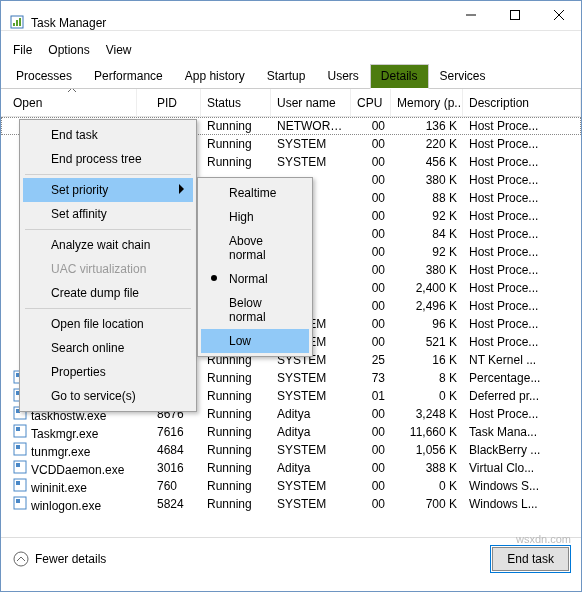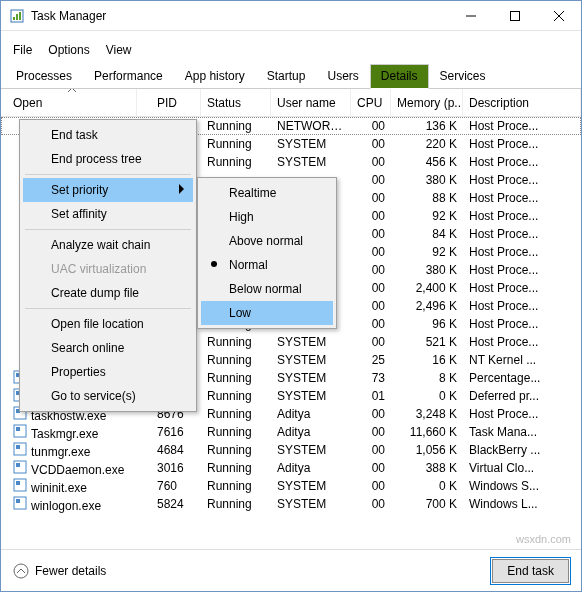--- a/index.html
+++ b/index.html
@@ -10,21 +10,21 @@
     background: #fff;
     color: #000;
     width: 582px;
     height: 592px;
     overflow: hidden;
     border: 1px solid #6e95c2;
     position: relative;
   }
   .titlebar {
     display: flex;
-    align-items: center;
+    align-items: flex-end;
     height: 30px;
     padding: 0 0 0 8px;
     border-bottom: 1px solid #e5e5e5;
   }
   .titlebar .icon { width:16px; height:16px; margin-right:6px; display:inline-block;}
   .titlebar .title { flex:1; font-size:12px; }
   .win-btns { display:flex; }
   .win-btn { width:44px; height:30px; display:flex; align-items:center; justify-content:center; }
   .menubar { display:flex; gap:16px; padding:4px 12px 6px; font-size:12px;margin-top:8px; }
   .menubar span { cursor:default; }
@@ -40,32 +40,32 @@
   .c-user { width:80px;}
   .c-cpu { width:40px; text-align:right;}
   .c-mem { width:72px; text-align:right;}
   .c-desc { flex:1; }
   .hdr { font-weight:normal; border-right:1px solid #eee; height:28px; display:flex; align-items:center;}
   .sort-arrow { position:absolute; left:50%; top:-2px; transform:translateX(-50%);}
   .rows { }
   .row { display:flex; height:18px; align-items:center; padding-left:6px;}
   .row.selected { outline:1px dotted #888; outline-offset:-1px;}
   .icn { width:14px; height:14px; margin-right:4px; display:inline-block;}
-  .footer { position:absolute; bottom:0; left:0; right:0; height:42px; border-top:1px solid #ddd; display:flex; align-items:center; justify-content:space-between; padding:0 12px;}
+  .footer { position:absolute; bottom:12px; left:0; right:0; height:42px; border-top:1px solid #ddd; display:flex; align-items:center; justify-content:space-between; padding:0 12px;}
   .fewer { display:flex; align-items:center; gap:6px; font-size:12px;}
   .end-btn { border:1px solid #888; outline:1px solid #0078d7; outline-offset:1px; background:#e1e1e1; padding:4px 14px; font-size:12px;}
   .wm { position:absolute; right:10px; bottom:46px; color:#bbb; font-size:11px;}
   
   .ctx { position:absolute; top:118px; left:18px; width:178px; background:#f0f0f0; border:1px solid #a0a0a0; box-shadow:2px 2px 4px rgba(0,0,0,.25); padding:3px; z-index:10;}
   .ctx-item { padding:5px 20px 5px 28px; position:relative; cursor:default;}
   .ctx-item.disabled { color:#9a9a9a;}
   .ctx-item.hov { background:#91c9f7;}
   .ctx-sep { height:1px; background:#d0d0d0; margin:3px 2px;}
   .ctx-arrow { position:absolute; right:8px; top:6px; }
-  .sub { position:absolute; top:176px; left:196px; width:140px; background:#f0f0f0; border:1px solid #a0a0a0; box-shadow:2px 2px 4px rgba(0,0,0,.25); padding:3px; z-index:11;}
+  .sub { position:absolute; top:176px; left:196px; width:116px; background:#f0f0f0; border:1px solid #a0a0a0; box-shadow:2px 2px 4px rgba(0,0,0,.25); padding:3px; z-index:11;}
   .sub-item { padding:5px 10px 5px 28px; position:relative; cursor:default;}
   .sub-item.hov { background:#91c9f7;}
   .radio-dot { position:absolute; left:10px; top:8px; width:6px; height:6px; border-radius:50%; background:#000;}
   svg { display:block; }
 </style>
 </head>
 <body>
 
 <div class="titlebar">
   <span class="icon">

